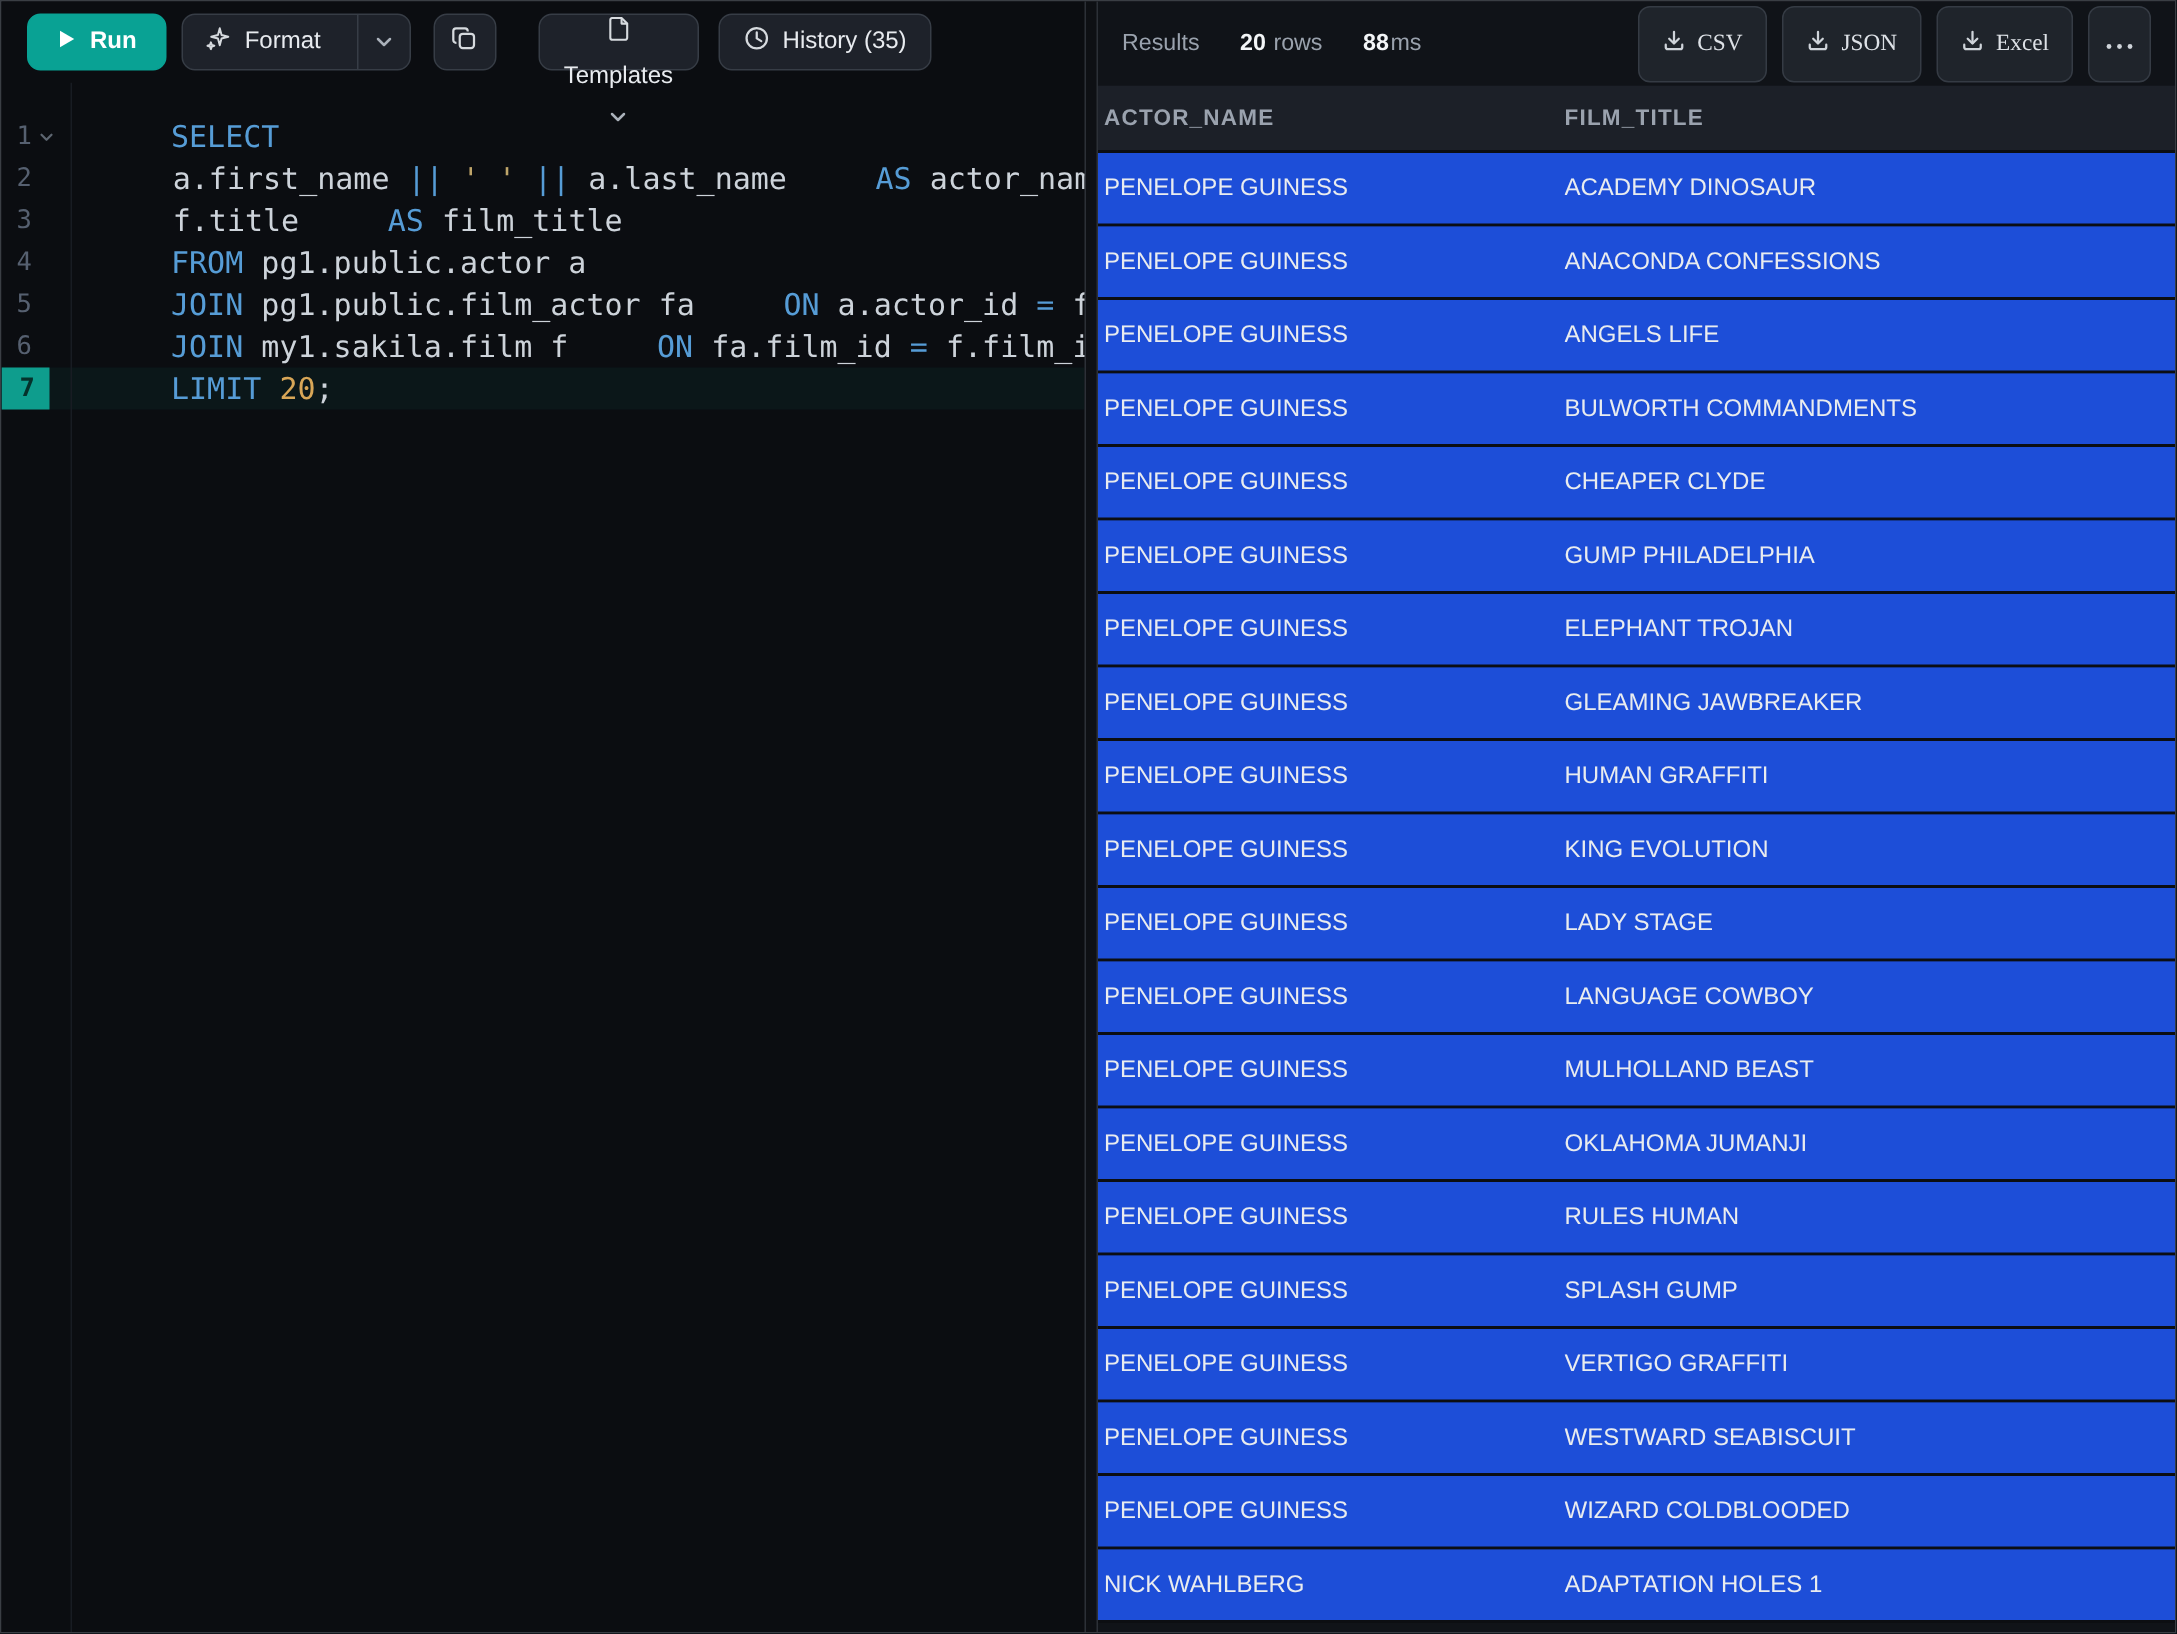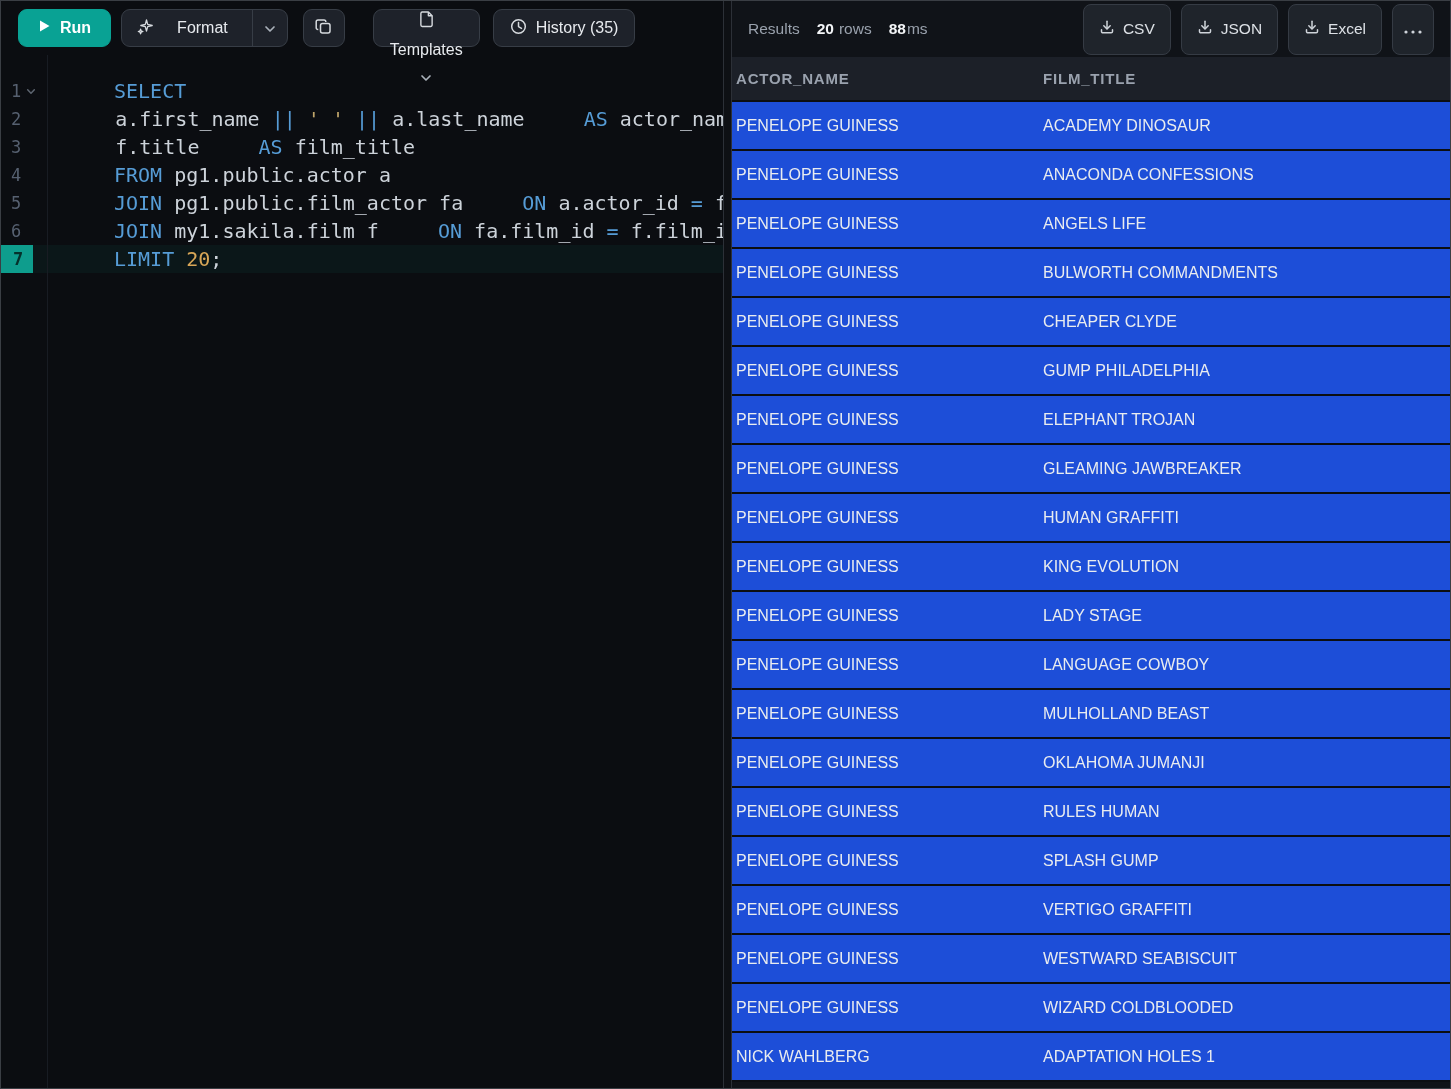--- a/index.html
+++ b/index.html
@@ -9,21 +9,21 @@
   .app { display:flex; width:1451px; height:1089px; border:1px solid #3a3e44; background:#0b0d11; }
 
   
   .left { width:722px; flex:0 0 auto; display:flex; flex-direction:column; overflow:hidden; background:#0b0d11; }
 
   .toolbar { height:54px; flex:0 0 auto; display:flex; align-items:center; padding:0 10px 0 17px; }
   .btn { display:flex; align-items:center; gap:9px; height:38px; background:#1e222a; border:1px solid #373d46;
          border-radius:9px; color:#e8ebef; font-size:16px; font-weight:500; padding:0 16px; cursor:pointer; white-space:nowrap; }
   .run-btn { background:#09a294; border:1px solid #09a294; color:#ffffff; font-weight:700; padding:0 19px; margin-right:10px; }
   .split { padding:0; overflow:hidden; margin-right:15px; }
-  .split .seg { display:flex; align-items:center; gap:23px; padding:0 15px; height:100%; }
+  .split .seg { display:flex; align-items:center; gap:9px; padding:0 15px; height:100%; }
   .split .caret { display:flex; align-items:center; justify-content:center; width:35px; height:100%; border-left:1px solid #373d46; }
   .icon-btn { width:42px; justify-content:center; padding:0; margin-right:28px; }
   .tpl-btn { margin-right:13px;flex-direction:column; }
 
   .editor { flex:1; position:relative; padding-top:22px; overflow:hidden;
             font-family:"DejaVu Sans Mono", monospace; font-size:20px; }
   .editor::before { content:''; position:absolute; left:46px; top:0; bottom:0; width:1px; background:#181c23; }
   .line { display:flex; height:28px; line-height:28px; }
   .line.active { background:rgba(14,157,141,0.07); }
   .gutter-cell { width:46px; flex:0 0 auto; padding-left:10px; color:#566070; font-size:17px; display:flex; align-items:center; }
@@ -37,28 +37,28 @@
   .tok-pl { color:#cdd3da; }
   .tok-str { color:#bfa56a; }
   .tok-num { color:#d8a657; }
 
   
   .divider { width:9px; flex:0 0 auto; background:#0e1014; border-left:1px solid #2c3037; border-right:1px solid #2c3037; cursor:col-resize; }
 
   
   .right { flex:1; display:flex; flex-direction:column; background:#101318; overflow:hidden; }
   .results-bar { height:56px; flex:0 0 auto; display:flex; align-items:center; padding:0 16px; }
-  .results-meta { display:flex; align-items:baseline; gap:10px; font-size:15.5px; }
+  .results-meta { display:flex; align-items:baseline; gap:20px; font-size:15.5px; }
   .meta-label { color:#9aa2ad; }
   .meta-strong { color:#f3f5f7; font-weight:700; }
   .meta-pair { display:flex; align-items:baseline; gap:5px; margin-left:7px; }
   .meta-pair.tight { gap:1px; }
   .export-group { margin-left:auto; display:flex; gap:10px; }
   .export-btn { height:51px; border-radius:8px; background:#1f242b; border:1px solid #353b44; display:flex;
-                align-items:center; gap:8px; padding:0 15px; font-size:15.5px; color:#dde1e6; cursor:pointer; }
+                align-items:center; gap:8px; padding:0 15px; font-size:15.5px; color:#dde1e6; cursor:pointer;font-family:Liberation Serif, serif; }
   .more-btn { width:42px; justify-content:center; padding:0; }
 
   .table { flex:1; display:flex; flex-direction:column; overflow:hidden; }
   .thead { display:flex; height:45px; flex:0 0 auto; align-items:center; background:#1c2028; border-bottom:2px solid #0c0e12; }
   .th { font-size:15px; letter-spacing:0.8px; color:#9aa2ae; font-weight:600; }
   .col1 { width:311px; flex:0 0 auto; padding-left:4px; }
   .col2 { flex:1; }
   .trow { display:flex; height:49px; flex:0 0 auto; align-items:center; background:#1d4ed8; border-bottom:2px solid #0c0e12;
           font-size:16px; color:#e9ecef; }
   .td { overflow:hidden; white-space:nowrap; text-overflow:ellipsis; }

